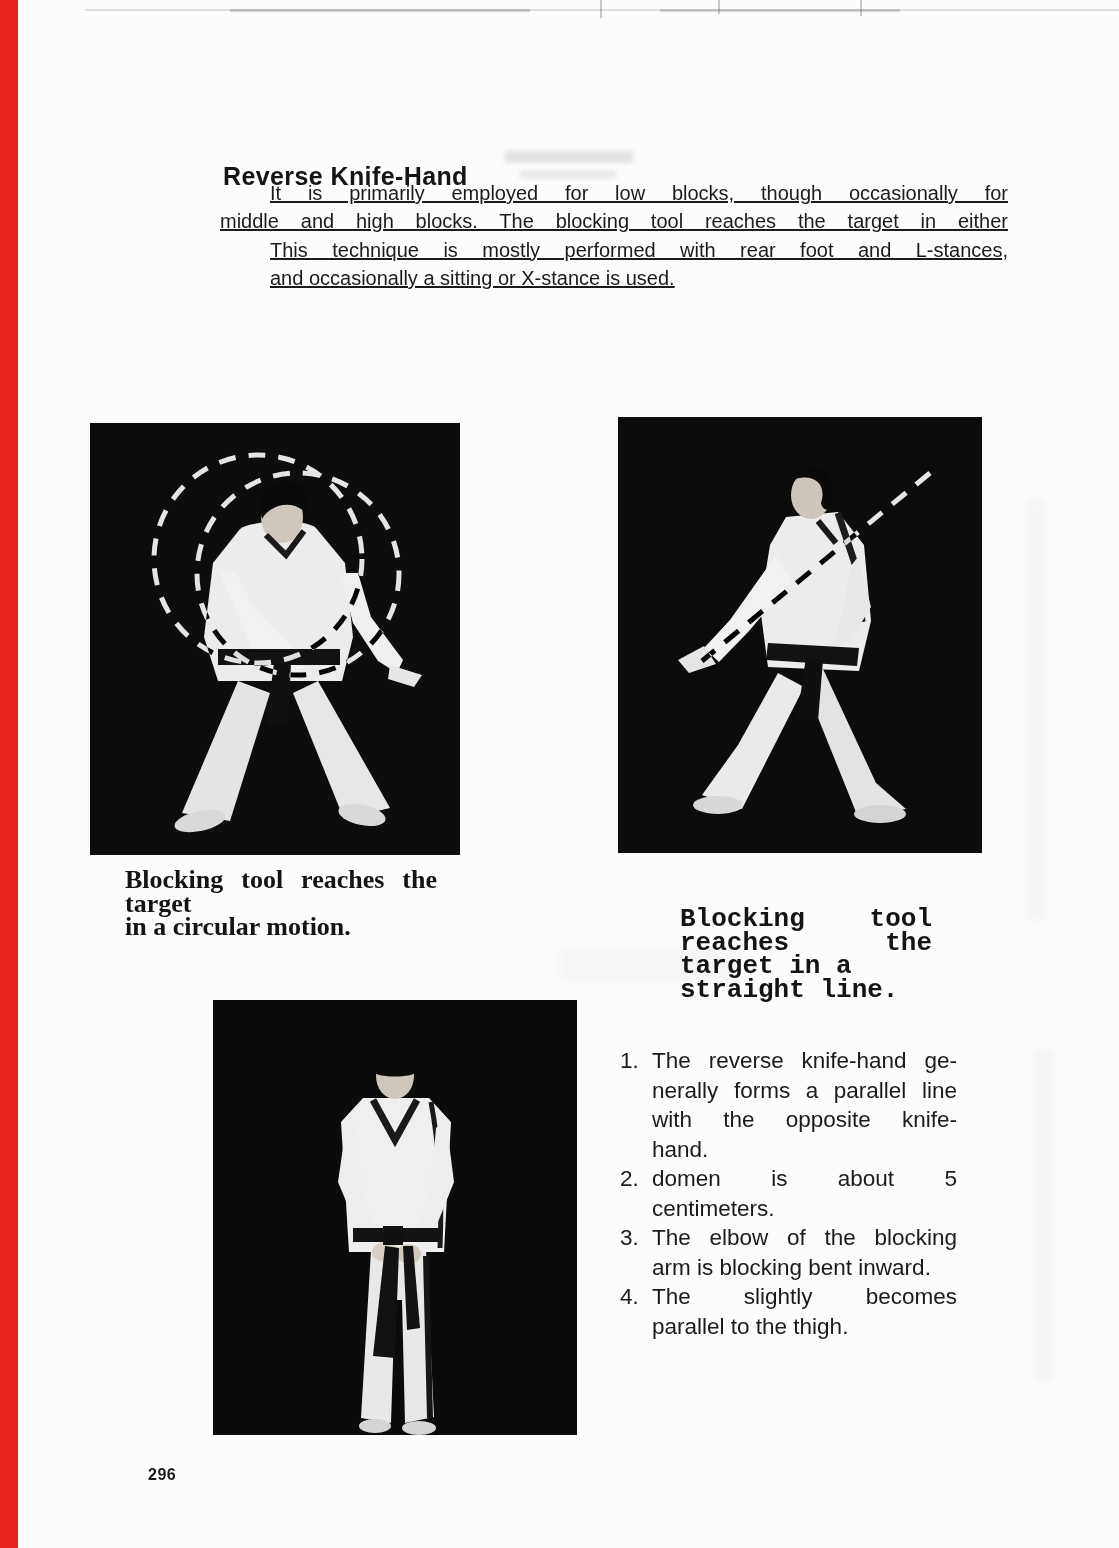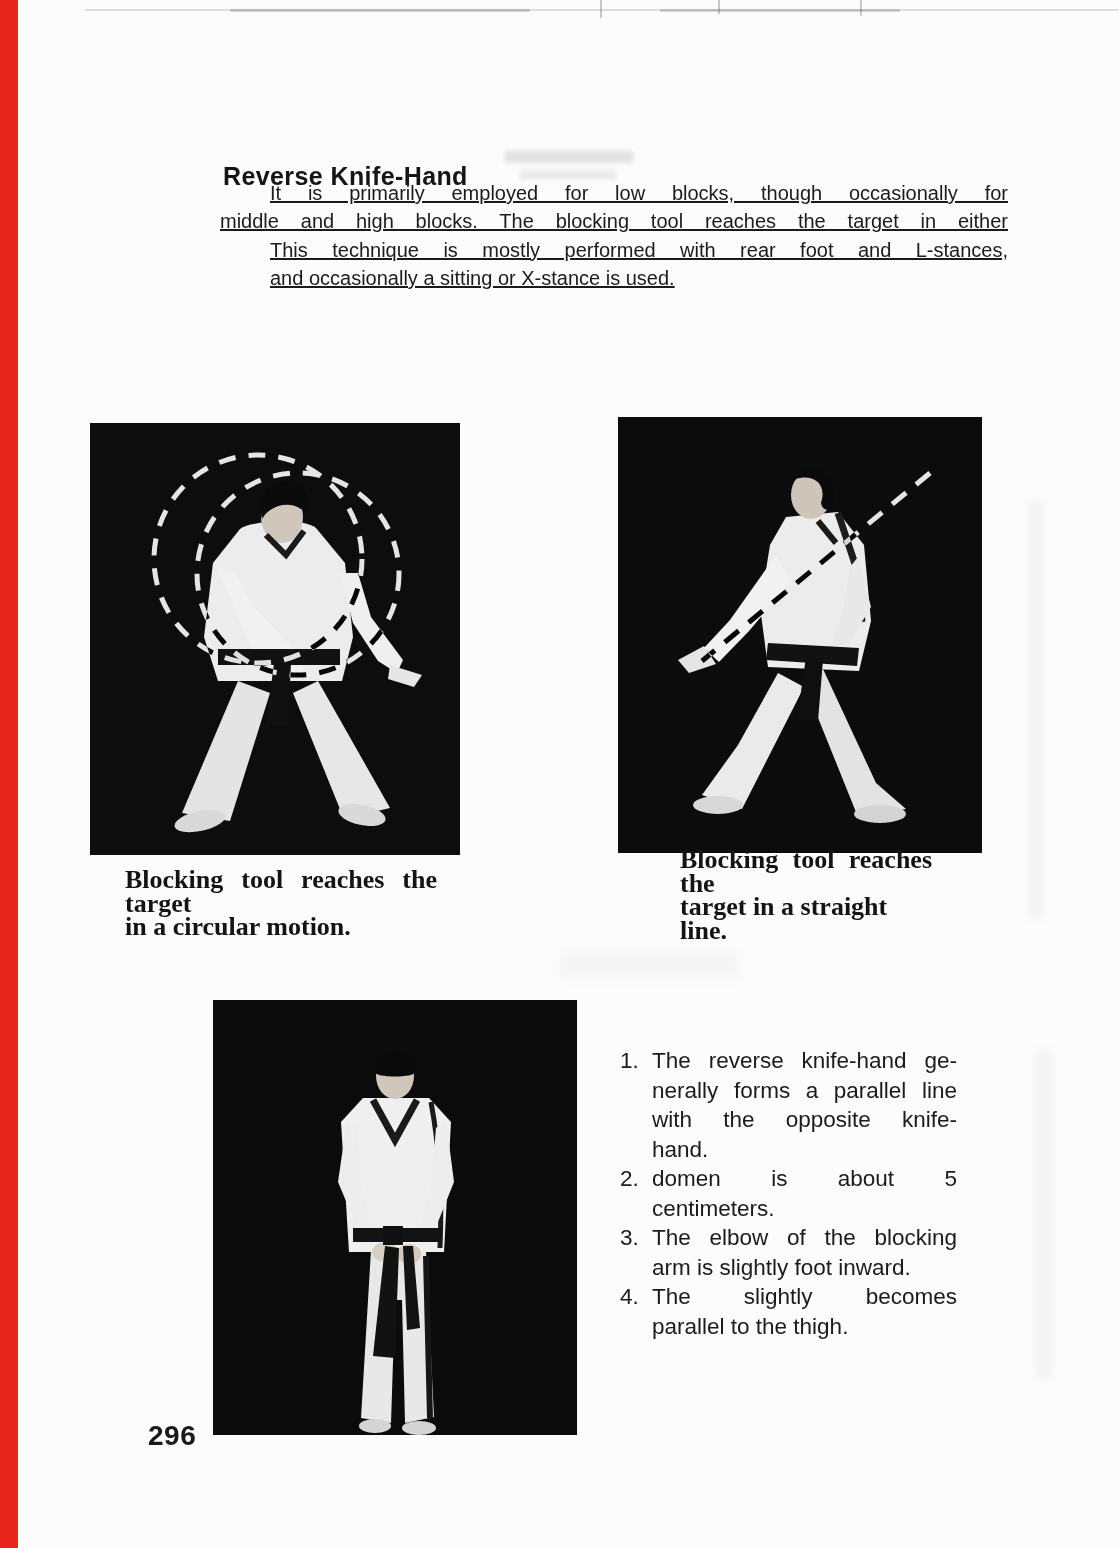--- a/index.html
+++ b/index.html
@@ -26,30 +26,30 @@
   .streak2{left:1035px;top:1050px;width:18px;height:330px;background:rgba(120,120,120,.06);filter:blur(4px);}
   .streak3{left:560px;top:950px;width:180px;height:30px;background:rgba(120,120,120,.05);filter:blur(6px);}
   
   .title{left:223px;top:145px;font-size:25px;font-weight:bold;letter-spacing:.4px;color:#151515;}
   .bodytext{left:220px;top:179px;width:788px;font-size:20px;line-height:28.4px;color:#1b1b1b;text-decoration:underline;}
   .pline{display:block;}
   .jl{text-align:justify;text-align-last:justify;}
   .ind{padding-left:50px;}
   .caption{font-family:"Liberation Serif","DejaVu Serif",serif;font-weight:bold;font-size:26px;line-height:23.5px;color:#141414;}
   .cap1{left:125px;top:868px;width:312px;}
-  .cap2{left:680px;top:848px;width:252px;}
+  .cap2{left:680px;top:908px;width:252px;font-family:Liberation Mono, monospace;}
   .photo{background:var(--photo-background,#0d0d0d);}
   .photo1{left:90px;top:423px;width:370px;height:432px;}
   .photo2{left:618px;top:417px;width:364px;height:436px;}
   .photo3{left:213px;top:1000px;width:364px;height:435px;}
   svg{display:block;}
   .list{left:620px;top:1046px;width:337px;font-size:22.5px;line-height:29.5px;color:#1b1b1b;}
   .list-item{position:relative;padding-left:32px;}
   .num{position:absolute;left:0;top:0;}
-  .pagenum{left:148px;top:1420px;font-size:28px;font-weight:bold;letter-spacing:.5px;color:#1a1a1a;}
+  .pagenum{left:148px;top:1466px;font-size:16px;font-weight:bold;letter-spacing:.5px;color:#1a1a1a;}
 </style>
 </head>
 <body>
 
 <div class="abs redstrip"></div>
 
 <div class="abs scanline-h"></div>
 <div class="abs scanline-h2"></div>
 <div class="abs scanline-h3"></div>
 <div class="abs tick tick1"></div>
@@ -185,21 +185,21 @@
     <span class="pline">hand.</span>
   </div>
   <div class="list-item">
     <span class="num">2.</span>
     <span class="pline jl">domen is about 5</span>
     <span class="pline">centimeters.</span>
   </div>
   <div class="list-item">
     <span class="num">3.</span>
     <span class="pline jl">The elbow of the blocking</span>
-    <span class="pline">arm is slightly foot inward.</span>
+    <span class="pline">arm is blocking bent inward.</span>
   </div>
   <div class="list-item">
     <span class="num">4.</span>
     <span class="pline jl">The slightly becomes</span>
     <span class="pline">parallel to the thigh.</span>
   </div>
 </div>
 
 <div class="abs pagenum">296</div>
 

